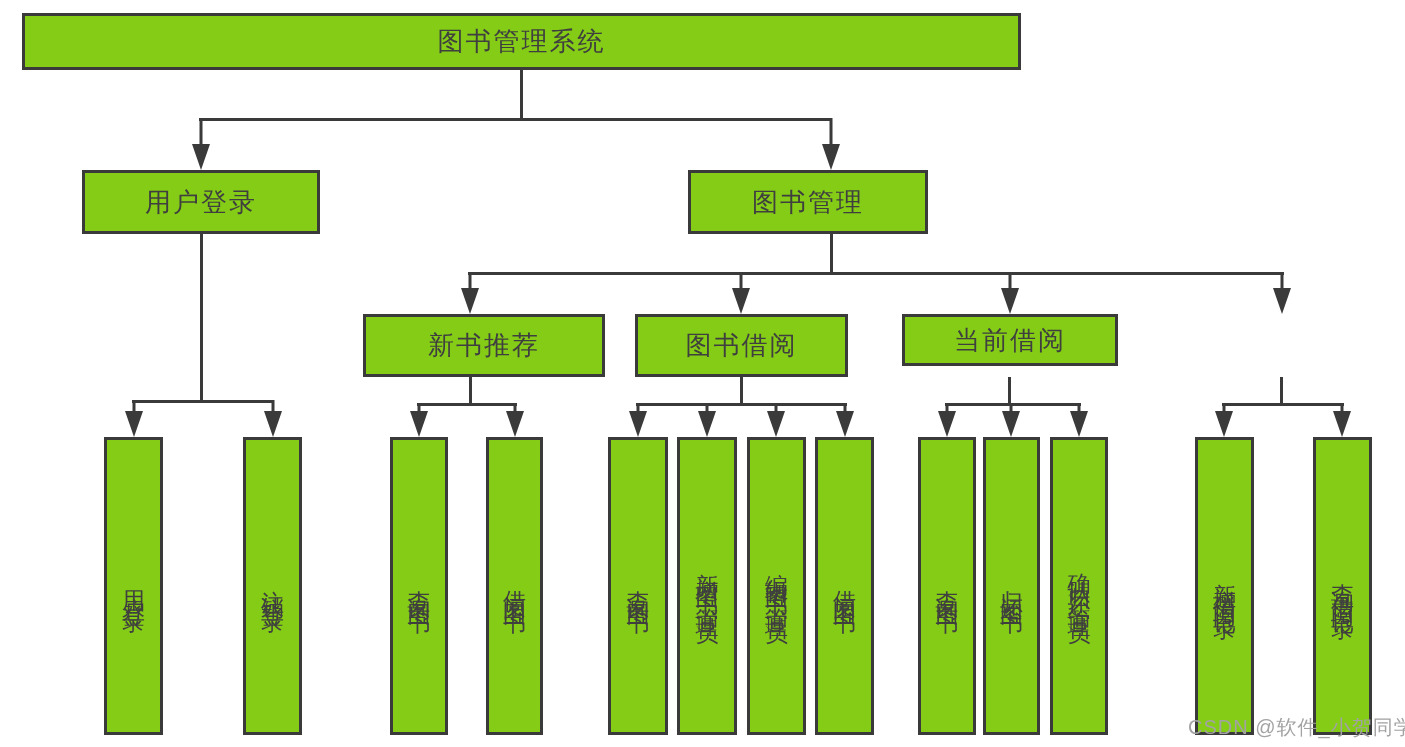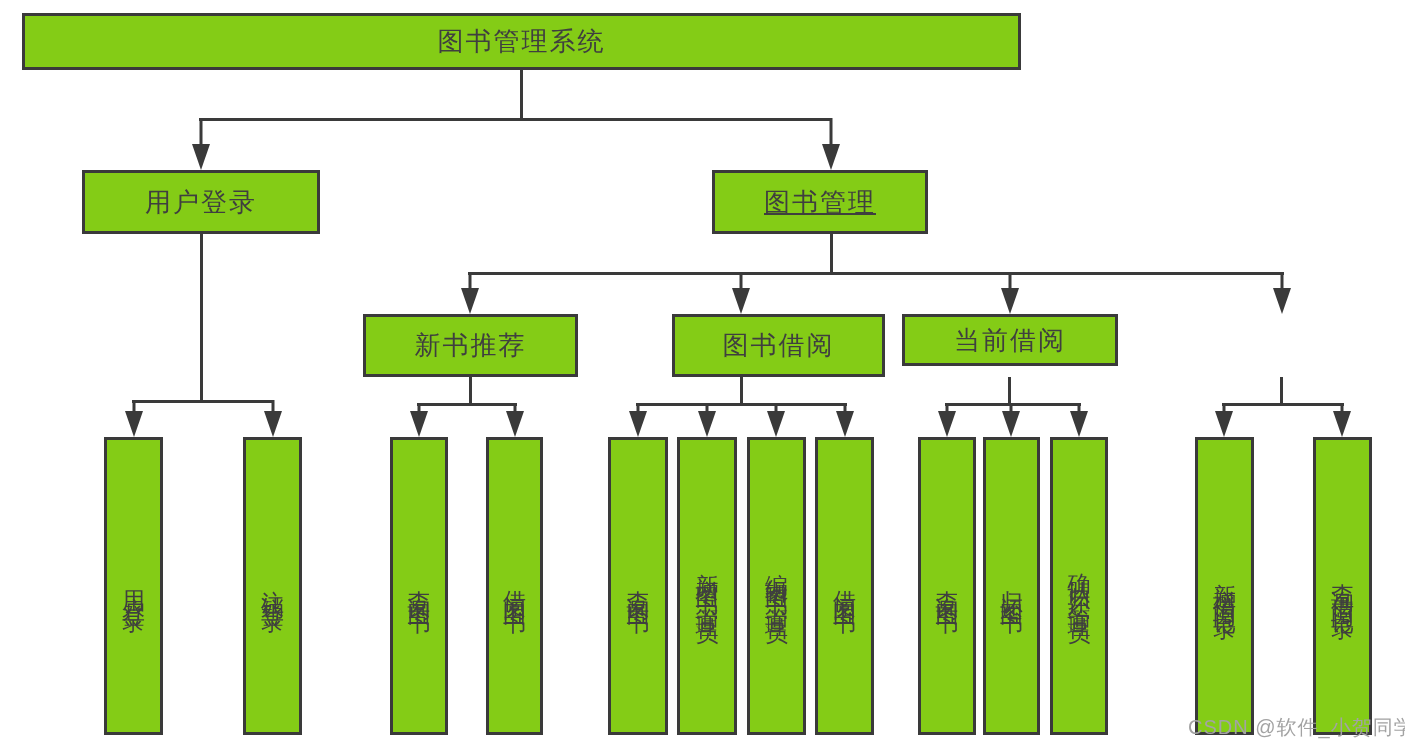--- a/index.html
+++ b/index.html
@@ -74,40 +74,40 @@
   </div>
 
   <div class="vline" style="left:520px;top:69px;height:49px;"></div>
   <div class="hline" style="left:199px;top:118px;width:633px;"></div>
   <div class="arrow" style="left:192px;top:118px;height:52px;"></div>
   <div class="arrow" style="left:822px;top:118px;height:52px;"></div>
 
   <div class="box h" style="left:82px;top:170px;width:238px;height:64px;">
     <span>用户登录</span>
   </div>
-  <div class="box h" style="left:712px;top:170px;width:216px;height:64px;text-decoration:underline;">
+  <div class="box h" style="left:688px;top:170px;width:240px;height:64px;">
     <span>图书管理</span>
   </div>
 
   <div class="vline" style="left:200px;top:234px;height:169px;"></div>
   <div class="hline" style="left:132px;top:400px;width:142px;"></div>
   <div class="arrow" style="left:125px;top:400px;height:37px;"></div>
   <div class="arrow" style="left:264px;top:400px;height:37px;"></div>
 
   <div class="vline" style="left:830px;top:234px;height:38px;"></div>
   <div class="hline" style="left:468px;top:272px;width:816px;"></div>
   <div class="arrow" style="left:461px;top:272px;height:42px;"></div>
   <div class="arrow" style="left:732px;top:272px;height:42px;"></div>
   <div class="arrow" style="left:1001px;top:272px;height:42px;"></div>
   <div class="arrow" style="left:1273px;top:272px;height:42px;"></div>
 
-  <div class="box h" style="left:363px;top:314px;width:215px;height:63px;font-family:Liberation Mono, monospace;">
+  <div class="box h" style="left:363px;top:314px;width:242px;height:63px;font-family:Liberation Mono, monospace;">
     <span>新书推荐</span>
   </div>
-  <div class="box h" style="left:672px;top:314px;width:213px;height:63px;">
+  <div class="box h" style="left:635px;top:314px;width:213px;height:63px;">
     <span>图书借阅</span>
   </div>
   <div class="box h" style="left:902px;top:314px;width:216px;height:52px;">
     <span>当前借阅</span>
   </div>
 
   <div class="vline" style="left:469px;top:377px;height:29px;"></div>
   <div class="hline" style="left:417px;top:403px;width:100px;"></div>
   <div class="arrow" style="left:410px;top:403px;height:34px;"></div>
   <div class="arrow" style="left:506px;top:403px;height:34px;"></div>

